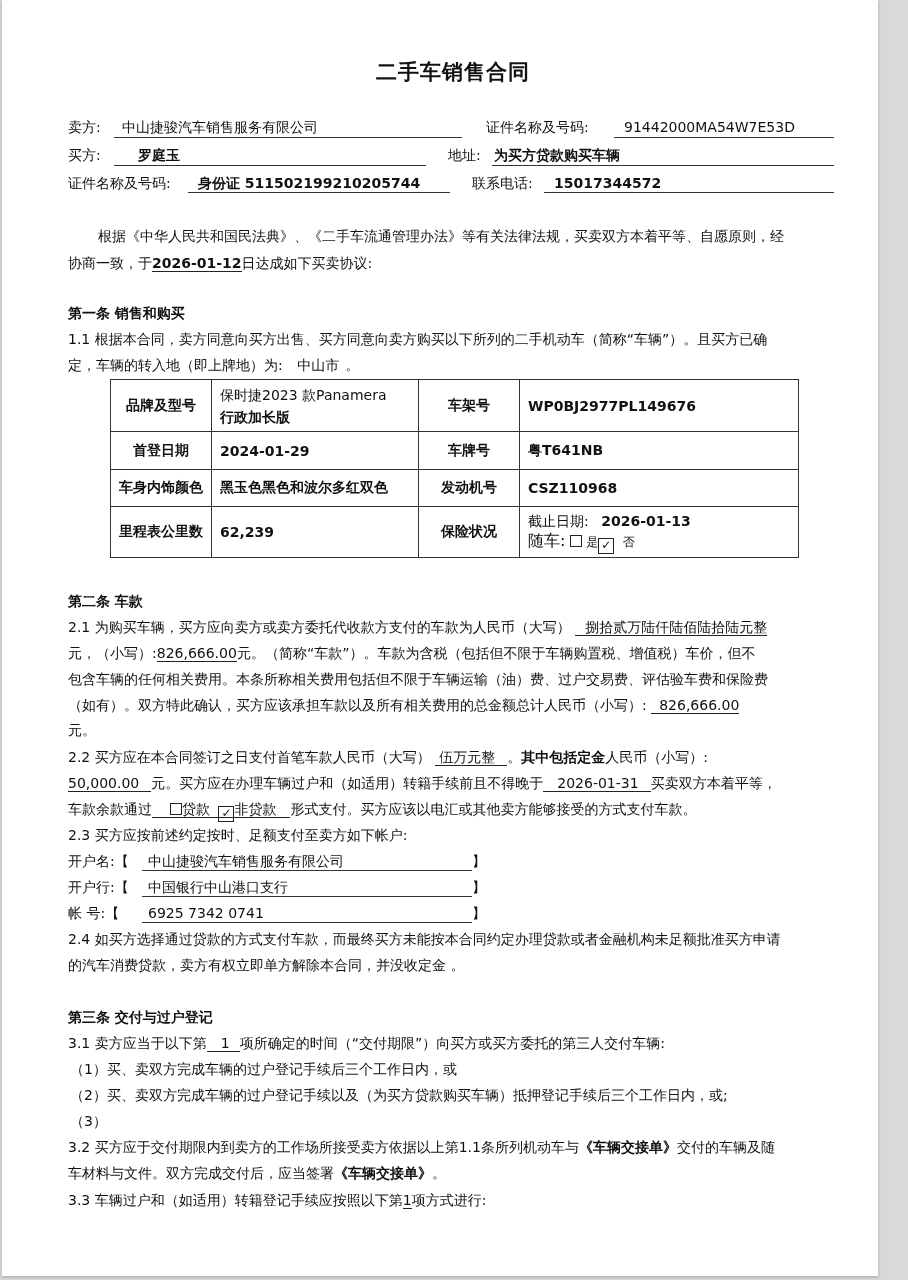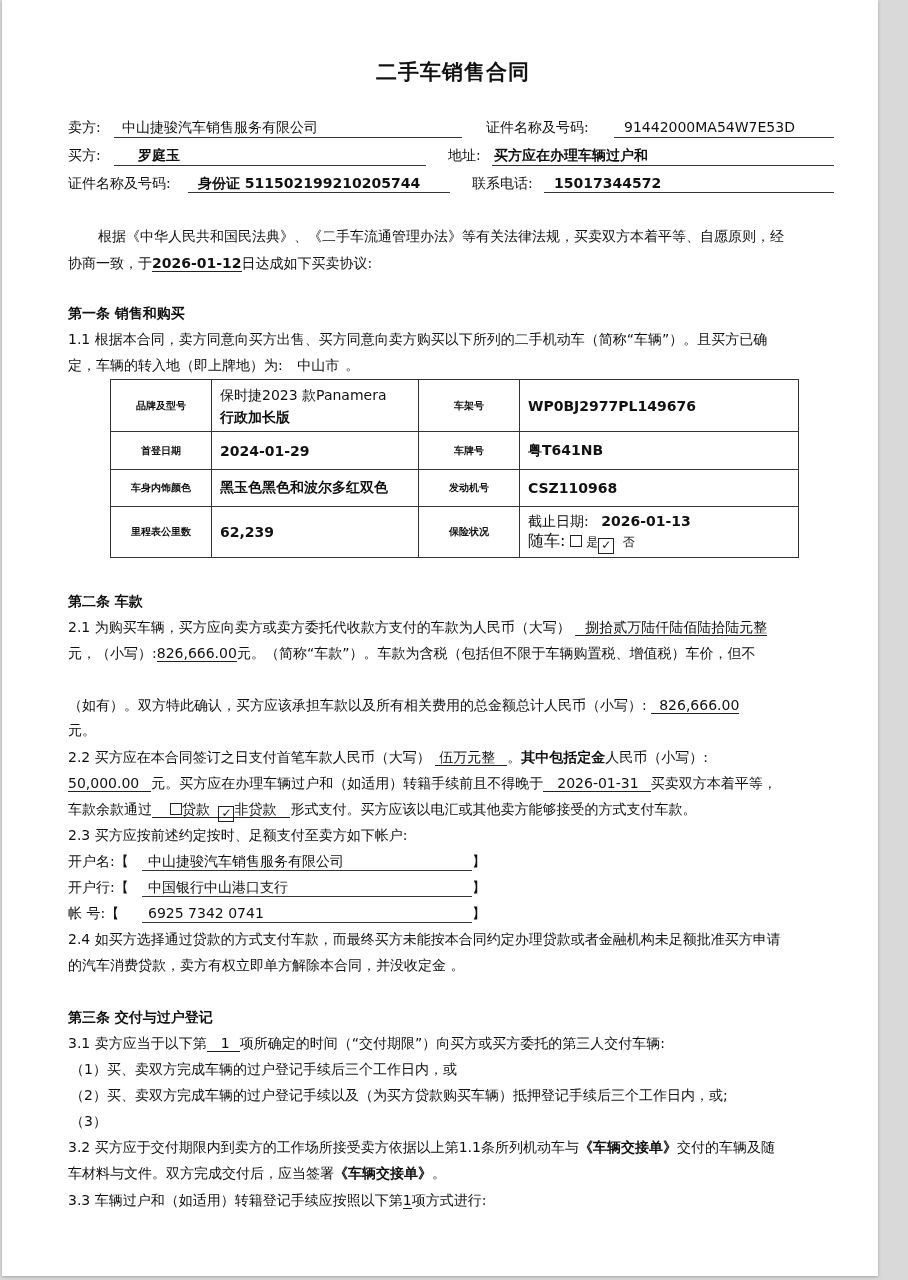--- a/index.html
+++ b/index.html
@@ -8,21 +8,21 @@
   .abs { position:absolute; white-space:nowrap; }
   .title { left:0; width:902px; text-align:center; top:58px; font-size:21px; font-weight:bold; letter-spacing:1px; }
   .small { font-size:11px; }
   .b { font-weight:bold; }
   .ul { border-bottom:1px solid #222; display:inline-block; }
   .line { position:absolute; border-bottom:1px solid #333; height:0; }
   .ln { position:absolute; left:66px; font-size:14px; white-space:nowrap; }
   u { text-decoration:none; border-bottom:1px solid #222; padding-bottom:0; }
   table.car { position:absolute; left:108px; top:379px; width:689px; border-collapse:collapse; font-size:14px; }
   table.car td { border:1px solid #333; padding:0 8px; }
-  table.car td.h { font-weight:bold; text-align:center; width:84px; font-size:10px; }
+  table.car td.h { font-weight:bold; text-align:center; width:84px; font-size:14px; }
   table.car td.v { font-weight:bold; }
   .chk { display:inline-block; width:14px; height:14px; border:1.5px solid #222; vertical-align:-3px; text-align:center; line-height:13px; font-size:12px; }
   .box { display:inline-block; width:10px; height:10px; border:1.3px solid #222; vertical-align:-1px; }
 </style>
 </head>
 <body>
 
 <div class="page">
 
   <div class="abs title">二手车销售合同</div>
@@ -33,21 +33,21 @@
   <div class="ln" style="left:120px; top:119px;">中山捷骏汽车销售服务有限公司</div>
   <div class="ln" style="left:484px; top:119px;">证件名称及号码:</div>
   <div class="line" style="left:612px; top:137px; width:220px;"></div>
   <div class="ln" style="left:622px; top:119px;">91442000MA54W7E53D</div>
 
   <div class="ln" style="top:147px;">买方:</div>
   <div class="line" style="left:112px; top:165px; width:312px;"></div>
   <div class="ln b" style="left:136px; top:147px;">罗庭玉</div>
   <div class="ln" style="left:446px; top:147px;">地址:</div>
   <div class="line" style="left:490px; top:165px; width:342px;"></div>
-  <div class="ln b" style="left:492px; top:147px;">买方应在办理车辆过户和</div>
+  <div class="ln b" style="left:492px; top:147px;">为买方贷款购买车辆</div>
 
   <div class="ln" style="top:175px;">证件名称及号码:</div>
   <div class="line" style="left:186px; top:192px; width:262px;"></div>
   <div class="ln b" style="left:196px; top:175px;">身份证 511502199210205744</div>
   <div class="ln" style="left:470px; top:175px;">联系电话:</div>
   <div class="line" style="left:542px; top:192px; width:290px;"></div>
   <div class="ln b" style="left:552px; top:175px;">15017344572</div>
 
   <div class="ln" style="left:96px; top:228px;">根据《中华人民共和国民法典》、《二手车流通管理办法》等有关法律法规，买卖双方本着平等、自愿原则，经</div>
   <div class="ln" style="top:255px;">
@@ -98,20 +98,21 @@
     </table>
 
   <div class="ln b" style="top:593px;">第二条  车款</div>
   <div class="ln" style="top:619px;">
     <span>2.1 为购买车辆，买方应向卖方或卖方委托代收款方支付的车款为人民币（大写）</span>
     <u style="padding-left:10px;">捌拾贰万陆仟陆佰陆拾陆元整</u>
   </div>
   <div class="ln" style="top:645px;">
     <span>元，（小写）:</span><u>826,666.00</u><span>元。（简称“车款”）。车款为含税（包括但不限于车辆购置税、增值税）车价，但不</span>
   </div>
+  <div class="ln" style="top:671px;">包含车辆的任何相关费用。本条所称相关费用包括但不限于车辆运输（油）费、过户交易费、评估验车费和保险费</div>
   <div class="ln" style="top:697px;">
     <span>（如有）。双方特此确认，买方应该承担车款以及所有相关费用的总金额总计人民币（小写）:</span>
     <u style="padding-left:8px;">826,666.00</u>
   </div>
   <div class="ln" style="top:722px;">元。</div>
 
   <div class="ln" style="top:749px;">
     <span>2.2 买方应在本合同签订之日支付首笔车款人民币（大写）</span>
     <u style="padding:0 12px 0 4px;">伍万元整</u><span>。</span><span class="b">其中包括定金</span><span>人民币（小写）:</span>
   </div>

